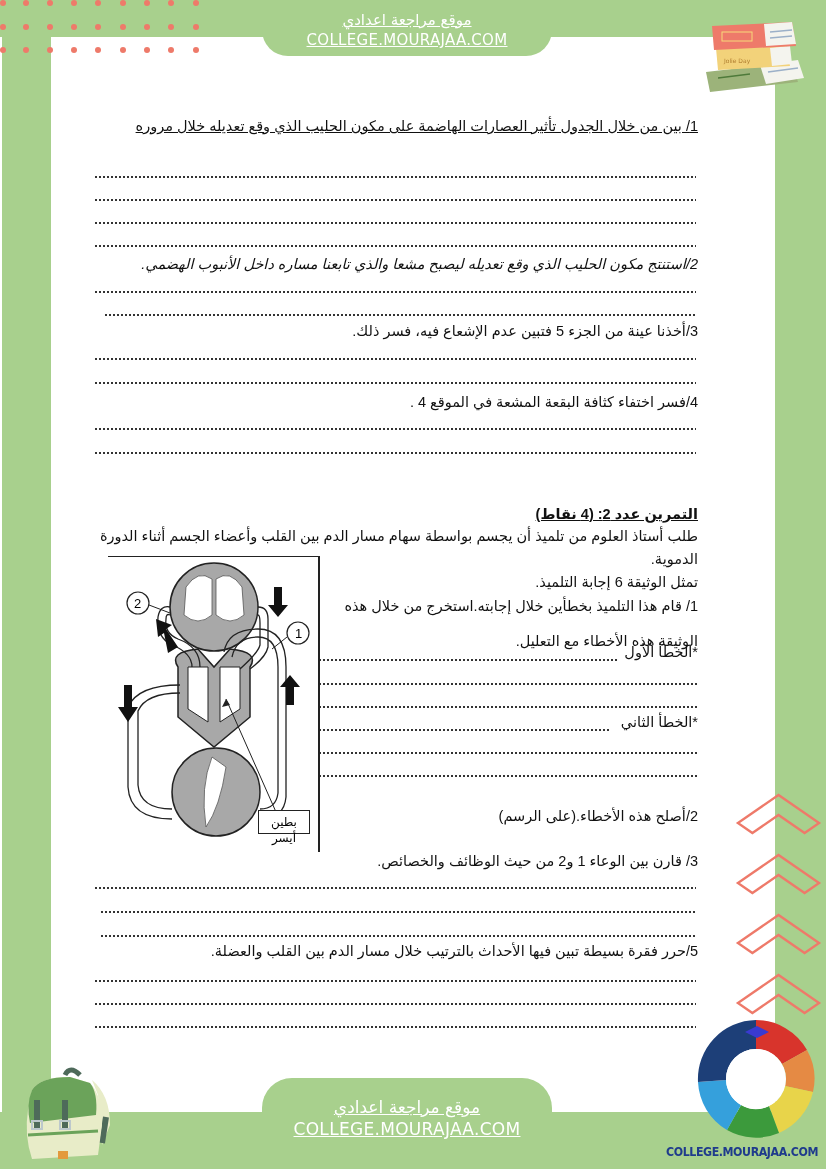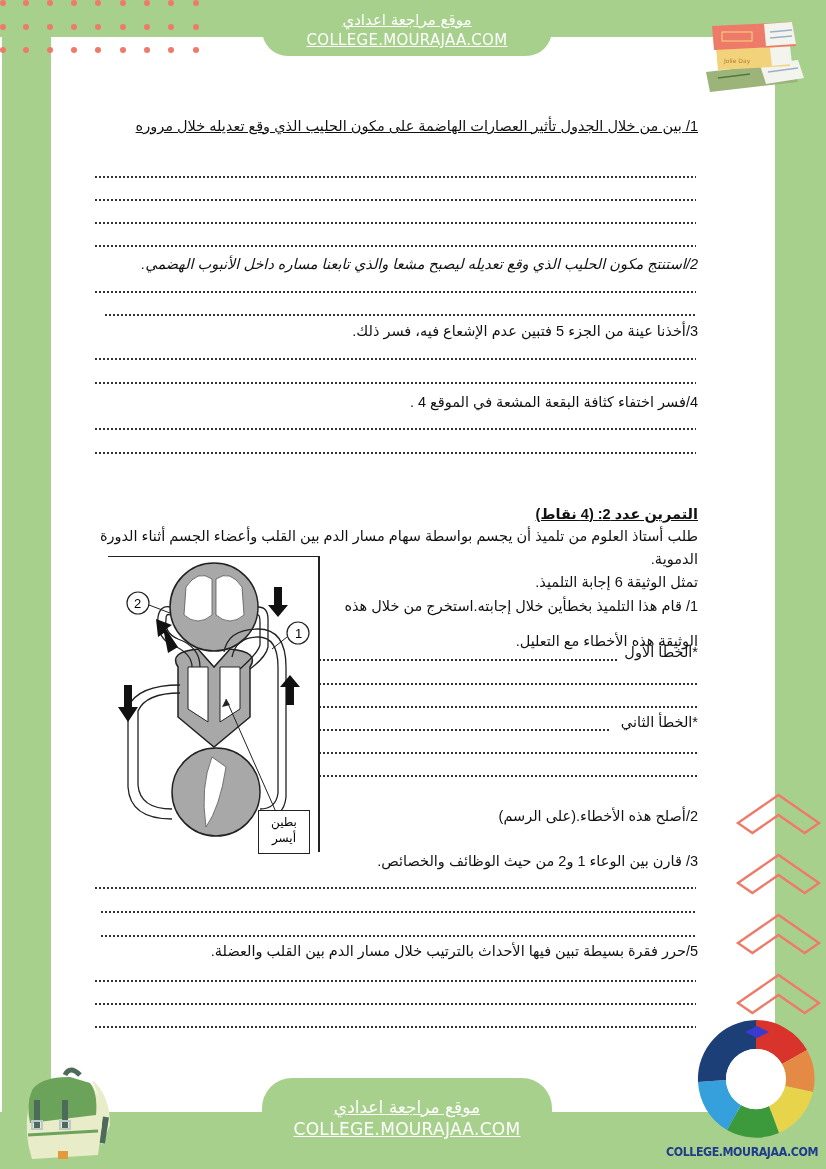--- a/index.html
+++ b/index.html
@@ -42,21 +42,21 @@
     background-image: radial-gradient(circle, #333 0.9px, transparent 1.1px);
     background-size: 4px 2px; background-repeat: repeat-x;
   }
   .title-ex { font-weight: bold; text-decoration: underline; }
 
   .diagram {
     position: absolute; left: 108px; top: 556px; width: 210px; height: 295px;
     border-top: 1.5px solid #222; border-right: 2px solid #222; background:#fff;
   }
   .label-box {
-    position: absolute; left: 258px; top: 810px; width: 52px; height: 44px;
+    position: absolute; left: 258px; top: 810px; width: 52px; height: 24px;
     border: 1px solid #222; background: #fff; font-size: 12px; line-height: 16px;
     text-align: center; direction: rtl; padding-top: 3px; box-sizing: border-box;
   }
 
   .chevrons { position: absolute; left: 735px; top: 793px; width: 90px; height: 240px; }
   .logo-circle { position: absolute; left: 697px; top: 1020px; width: 118px; height: 118px; }
   .logo-text {
     position: absolute; left: 666px; top: 1144px; font-weight: bold; color: #1f3b8c;
     font-size: 13px; font-family: "DejaVu Sans", sans-serif; letter-spacing: -0.5px; transform: scaleX(0.85); transform-origin: left;
   }

